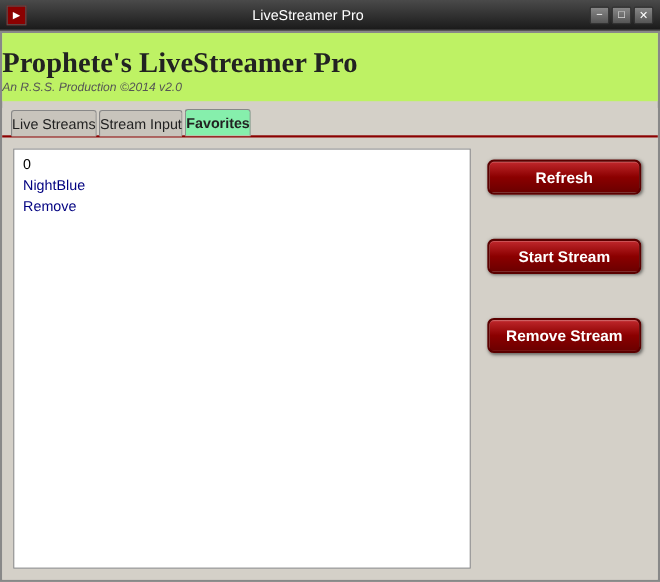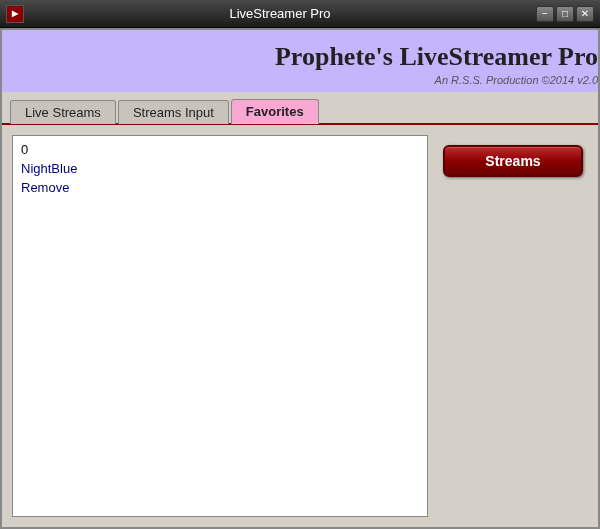--- a/index.html
+++ b/index.html
@@ -71,23 +71,23 @@
       width: 100%;
       height: calc(529px - 28px);
       background: #d4d0c8;
       border: 2px solid #888;
       display: flex;
       flex-direction: column;
     }
 
     
     .app-header {
-      text-align: right;
+      text-align: left;
       padding: 12px 0 6px 0;
-      background: #c4b5fd;
+      background: #bef264;
     }
 
     .app-title {
       font-size: 26px;
       font-weight: bold;
       color: #222;
       font-family: Georgia, serif;
     }
 
     .app-subtitle {
@@ -100,35 +100,35 @@
     
     .tabs-bar {
       display: flex;
       align-items: flex-end;
       padding: 0 8px;
       background: #d4d0c8;
       margin-top: 6px;
     }
 
     .tab {
-      padding: 4px 14px;
+      padding: 4px 0;
       font-size: 13px;
       cursor: pointer;
       border: 1px solid #888;
       border-bottom: none;
       background: #c8c4bc;
       color: #222;
       border-radius: 3px 3px 0 0;
       margin-right: 2px;
       position: relative;
       top: 1px;
     }
 
     .tab.active {
-      background: #f9a8d4;
+      background: #86efac;
       font-weight: bold;
       border-bottom: 1px solid #d4d0c8;
       z-index: 2;
     }
 
     
     .content-area {
       flex: 1;
       border-top: 2px solid #8b0000;
       background: #d4d0c8;
@@ -200,30 +200,32 @@
 
 <div class="main-window">
 
   <div class="app-header">
     <div class="app-title">Prophete's LiveStreamer Pro</div>
     <div class="app-subtitle">An R.S.S. Production ©2014   v2.0</div>
   </div>
 
   <div class="tabs-bar">
     <div class="tab">Live Streams</div>
-    <div class="tab">Streams Input</div>
+    <div class="tab">Stream Input</div>
     <div class="tab active">Favorites</div>
   </div>
 
   <div class="content-area">
 
     <div class="list-container">
       <div class="list-item header">0</div>
       <div class="list-item">NightBlue</div>
       <div class="list-item">Remove</div>
     </div>
 
     <div class="buttons-panel">
-      <button class="action-btn">Streams</button>
+      <button class="action-btn">Refresh</button>
+      <button class="action-btn">Start Stream</button>
+      <button class="action-btn">Remove Stream</button>
     </div>
 
   </div>
 </div>
 
 </body></html>

